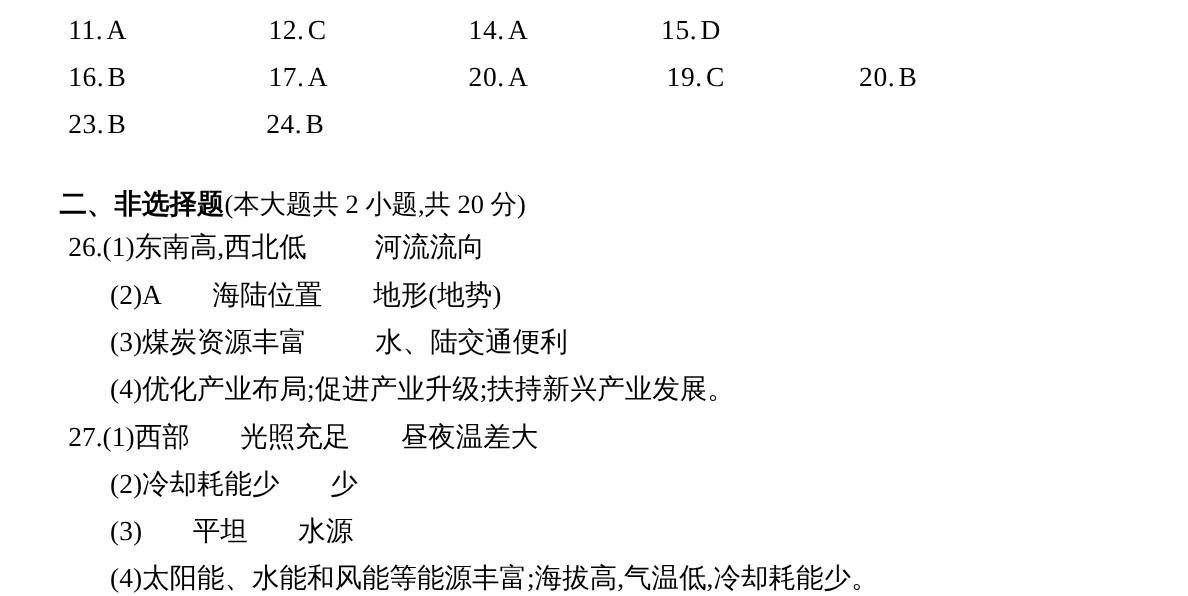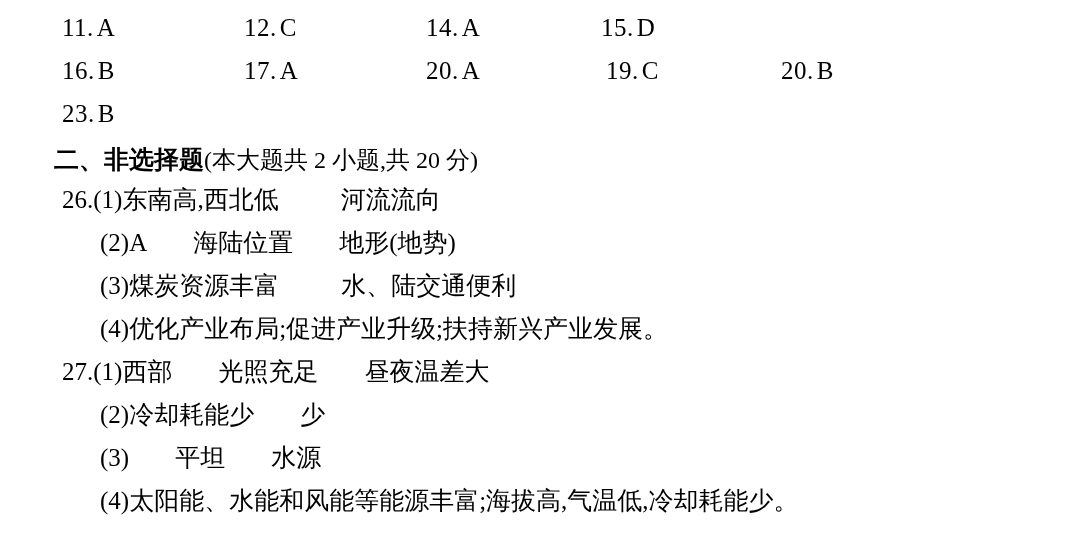--- a/index.html
+++ b/index.html
@@ -44,21 +44,21 @@
   .mc-c3 { width: 175px; }
   .mc-c4 { width: 150px; }
   .mc-num { font-family: "Liberation Serif", serif; }
   .mc-dot { margin: 0 1px 0 0; }
   .mc-ans { margin-left: 2px; }
 
   
   .section-head {
     font-size: 25px;
     font-weight: bold;
-    margin-top: 0;
+    margin-top: 26px;
     margin-bottom: 2px;
     padding-left: 14px;
     letter-spacing: 0px;
     white-space: nowrap;
   }
   .section-head .note {
     font-weight: normal;
     font-size: 24px;
   }
 
@@ -115,20 +115,23 @@
       </div>
       <div class="mc-cell mc-c4">
         <span class="mc-num">20</span><span class="mc-dot">.</span><span class="mc-ans">B</span>
       </div>
     </div>
 
     <div class="mc-row">
       <div class="mc-cell mc-c2">
         <span class="mc-num">23</span><span class="mc-dot">.</span><span class="mc-ans">B</span>
       </div>
+      <div class="mc-cell mc-c3">
+        <span class="mc-num">24</span><span class="mc-dot">.</span><span class="mc-ans">B</span>
+      </div>
     </div>
 
   </div>
 
   <div class="section-head"><span>二、非选择题</span><span class="note">(本大题共 2 小题,共 20 分)</span></div>
 
   <div class="ans-block">
 
     <div class="ans-line">
       <span class="lbl">26.(1)</span>

